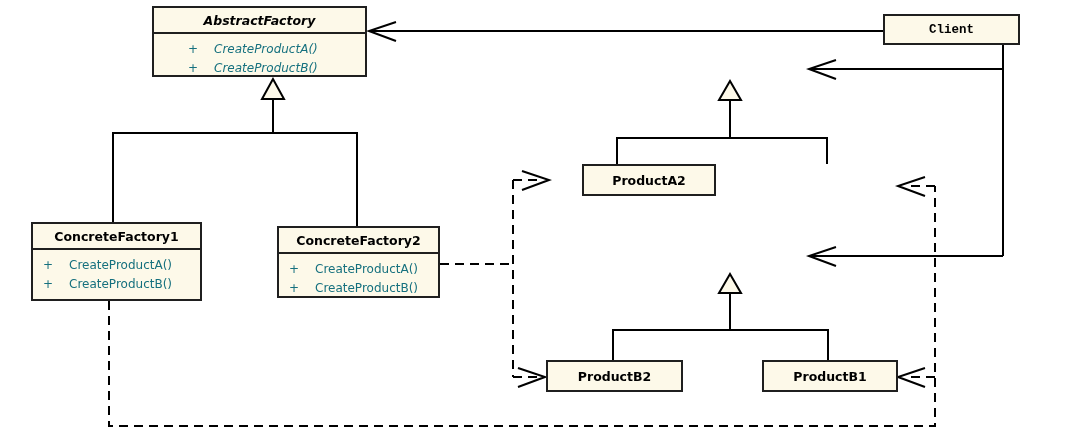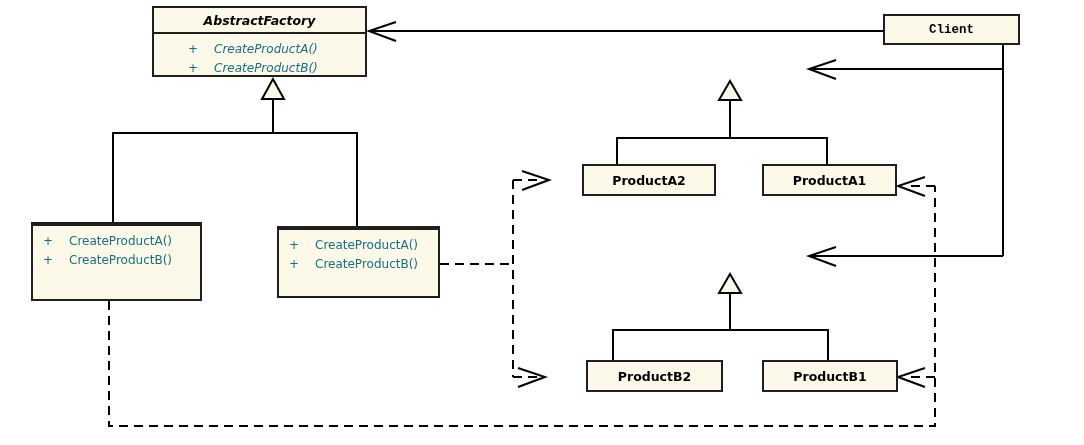--- a/index.html
+++ b/index.html
@@ -100,47 +100,46 @@
 
   <div class="uml-class" style="left:883px;top:14px;width:137px;height:31px;font-family:Liberation Mono, monospace;">
     <div class="uml-title">Client</div>
   </div>
 
 
   <div class="uml-class" style="left:550px;top:164px;width:134px;height:32px;margin-left:32px;">
     <div class="uml-title">ProductA2</div>
   </div>
 
-  <div class="uml-class" style="left:762px;top:164px;width:135px;height:32px;">
-    <div class="uml-title">ProductA1</div>
-  </div>
 
 
-  <div class="uml-class" style="left:546px;top:360px;width:137px;height:32px;margin-left:40px;">
+  <div class="uml-class" style="left:546px;top:360px;width:137px;height:32px;">
     <div class="uml-title">ProductB2</div>
   </div>
 
   <div class="uml-class" style="left:762px;top:360px;width:136px;height:32px;">
     <div class="uml-title">ProductB1</div>
   </div>
 
   <div class="uml-class two-comp" style="left:31px;top:222px;width:171px;height:79px;">
+    <div class="uml-title">ConcreteFactory1</div>
     <div class="uml-methods">
       <div class="uml-method">
         <span class="vis">+</span>
         <span>CreateProductA()</span>
       </div>
       <div class="uml-method">
         <span class="vis">+</span>
         <span>CreateProductB()</span>
       </div>
     </div>
   </div>
 
   <div class="uml-class two-comp" style="left:277px;top:226px;width:163px;height:72px;">
+    <div class="uml-title">ConcreteFactory2</div>
     <div class="uml-methods">
       <div class="uml-method">
         <span class="vis">+</span>
         <span>CreateProductA()</span>
       </div>
       <div class="uml-method">
         <span class="vis">+</span>
         <span>CreateProductB()</span>
       </div>
     </div>

